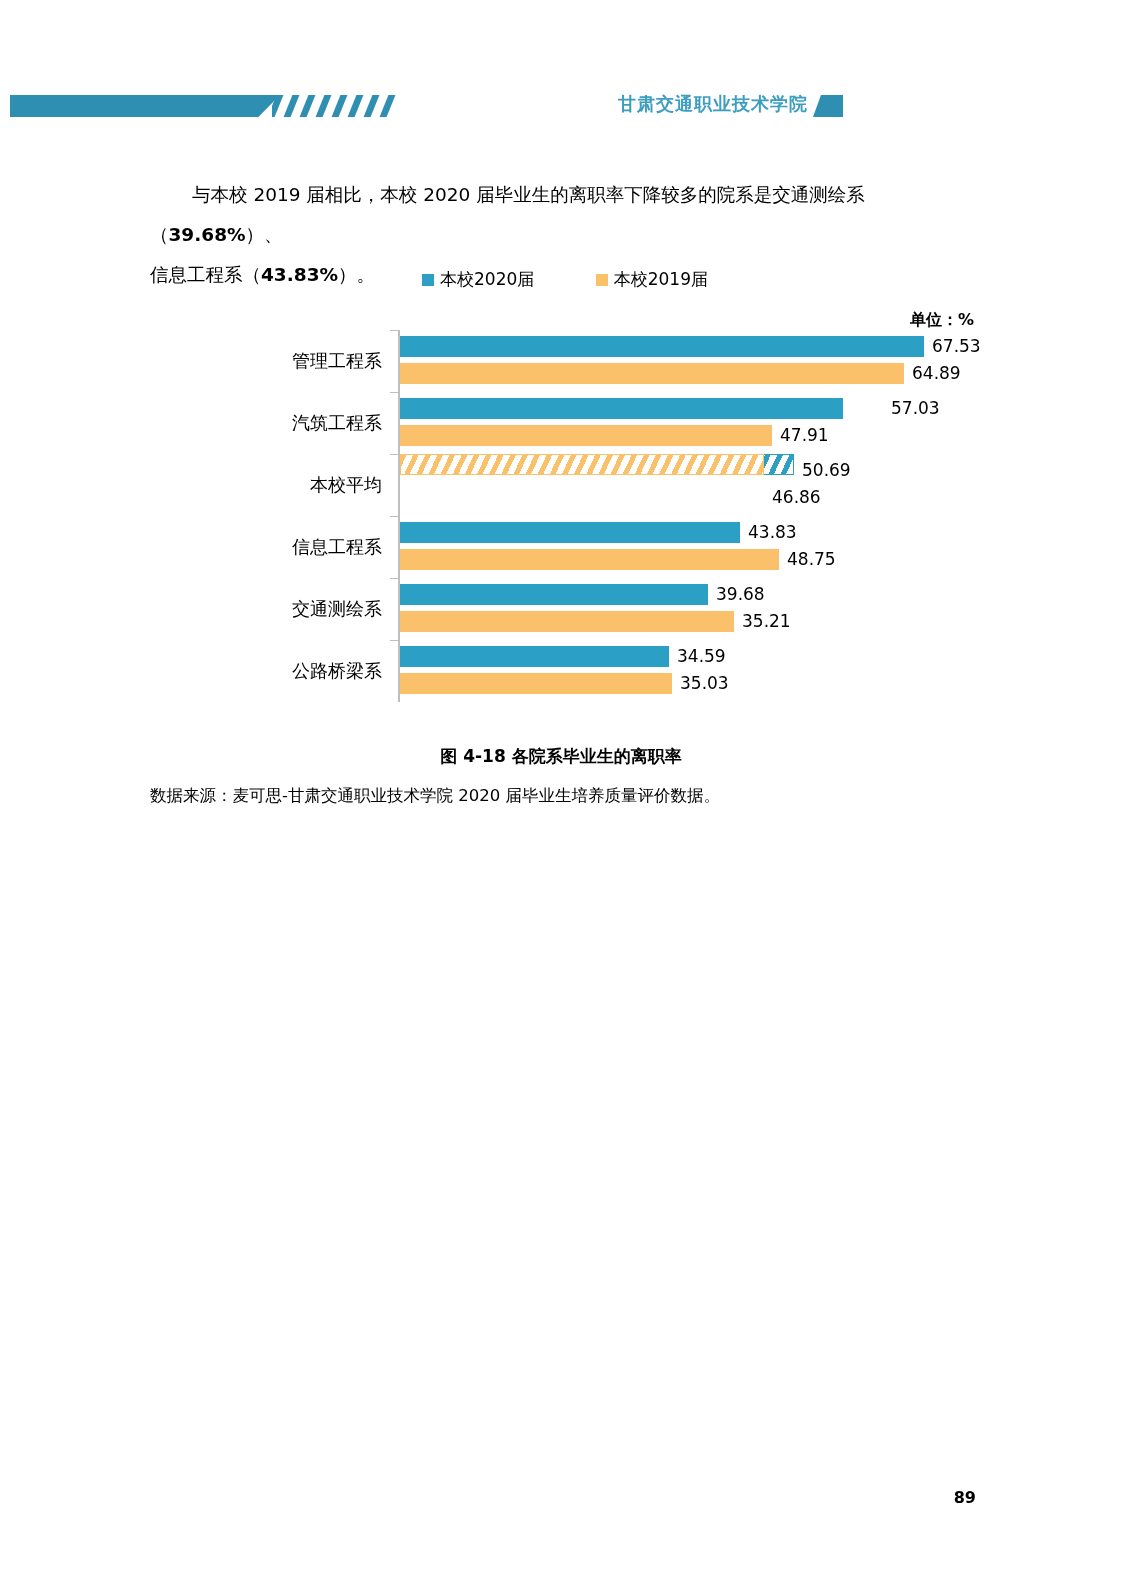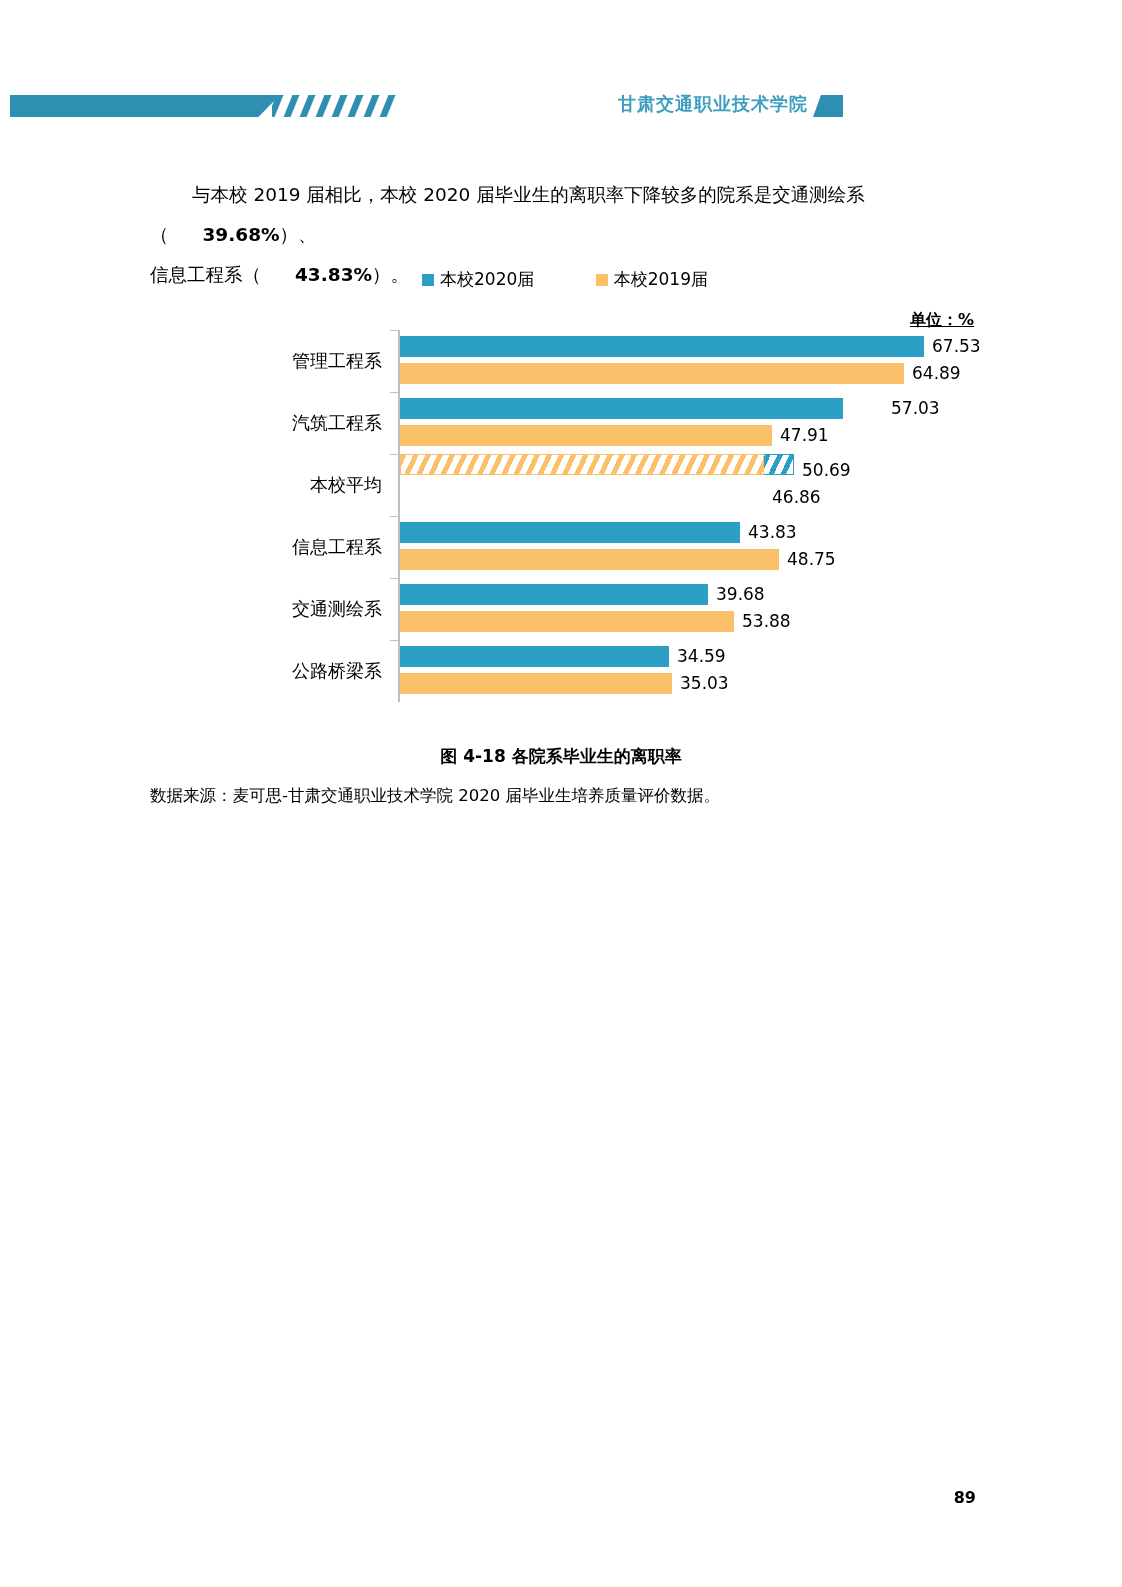--- a/index.html
+++ b/index.html
@@ -82,21 +82,21 @@
     position: absolute;
     left: 150px;
     top: 175px;
     width: 830px;
     font-size: 18.5px;
     line-height: 40px;
     color: #000;
     font-family: "DejaVu Sans", "Liberation Sans", sans-serif;
   }
   .para .indent { display: inline-block; width: 42px; }
-  .para b { font-weight: bold; margin-left: 34px; }
+  .para b { font-weight: bold; }
 
   
   .chart-wrap {
     position: absolute;
     left: 150px;
     top: 268px;
     width: 830px;
     height: 460px;
   }
   .legend {
@@ -121,21 +121,20 @@
     margin-right: 6px;
     vertical-align: -1px;
   }
   .unit-label {
     position: absolute;
     right: 6px;
     top: 42px;
     font-size: 16px;
     font-weight: bold;
     font-family: "DejaVu Sans", "Liberation Sans", sans-serif;
-    text-decoration: underline;
   }
 
   .plot {
     position: absolute;
     left: 0;
     top: 62px;
     width: 830px;
     height: 372px;
   }
   .axis-line {
@@ -314,21 +313,21 @@
       <div class="bar b2019" style="width:379px"></div>
       <div class="bar-val v2019" style="left:637px">48.75</div>
     </div>
 
     <div class="cat-group" style="top:248px">
       <div class="tick"></div>
       <div class="cat-label">交通测绘系</div>
       <div class="bar b2020" style="width:308px"></div>
       <div class="bar-val v2020" style="left:566px">39.68</div>
       <div class="bar b2019" style="width:334px"></div>
-      <div class="bar-val v2019" style="left:592px">53.88</div>
+      <div class="bar-val v2019" style="left:592px">35.21</div>
     </div>
 
     <div class="cat-group" style="top:310px">
       <div class="tick"></div>
       <div class="cat-label">公路桥梁系</div>
       <div class="bar b2020" style="width:269px"></div>
       <div class="bar-val v2020" style="left:527px">34.59</div>
       <div class="bar b2019" style="width:272px"></div>
       <div class="bar-val v2019" style="left:530px">35.03</div>
     </div>

